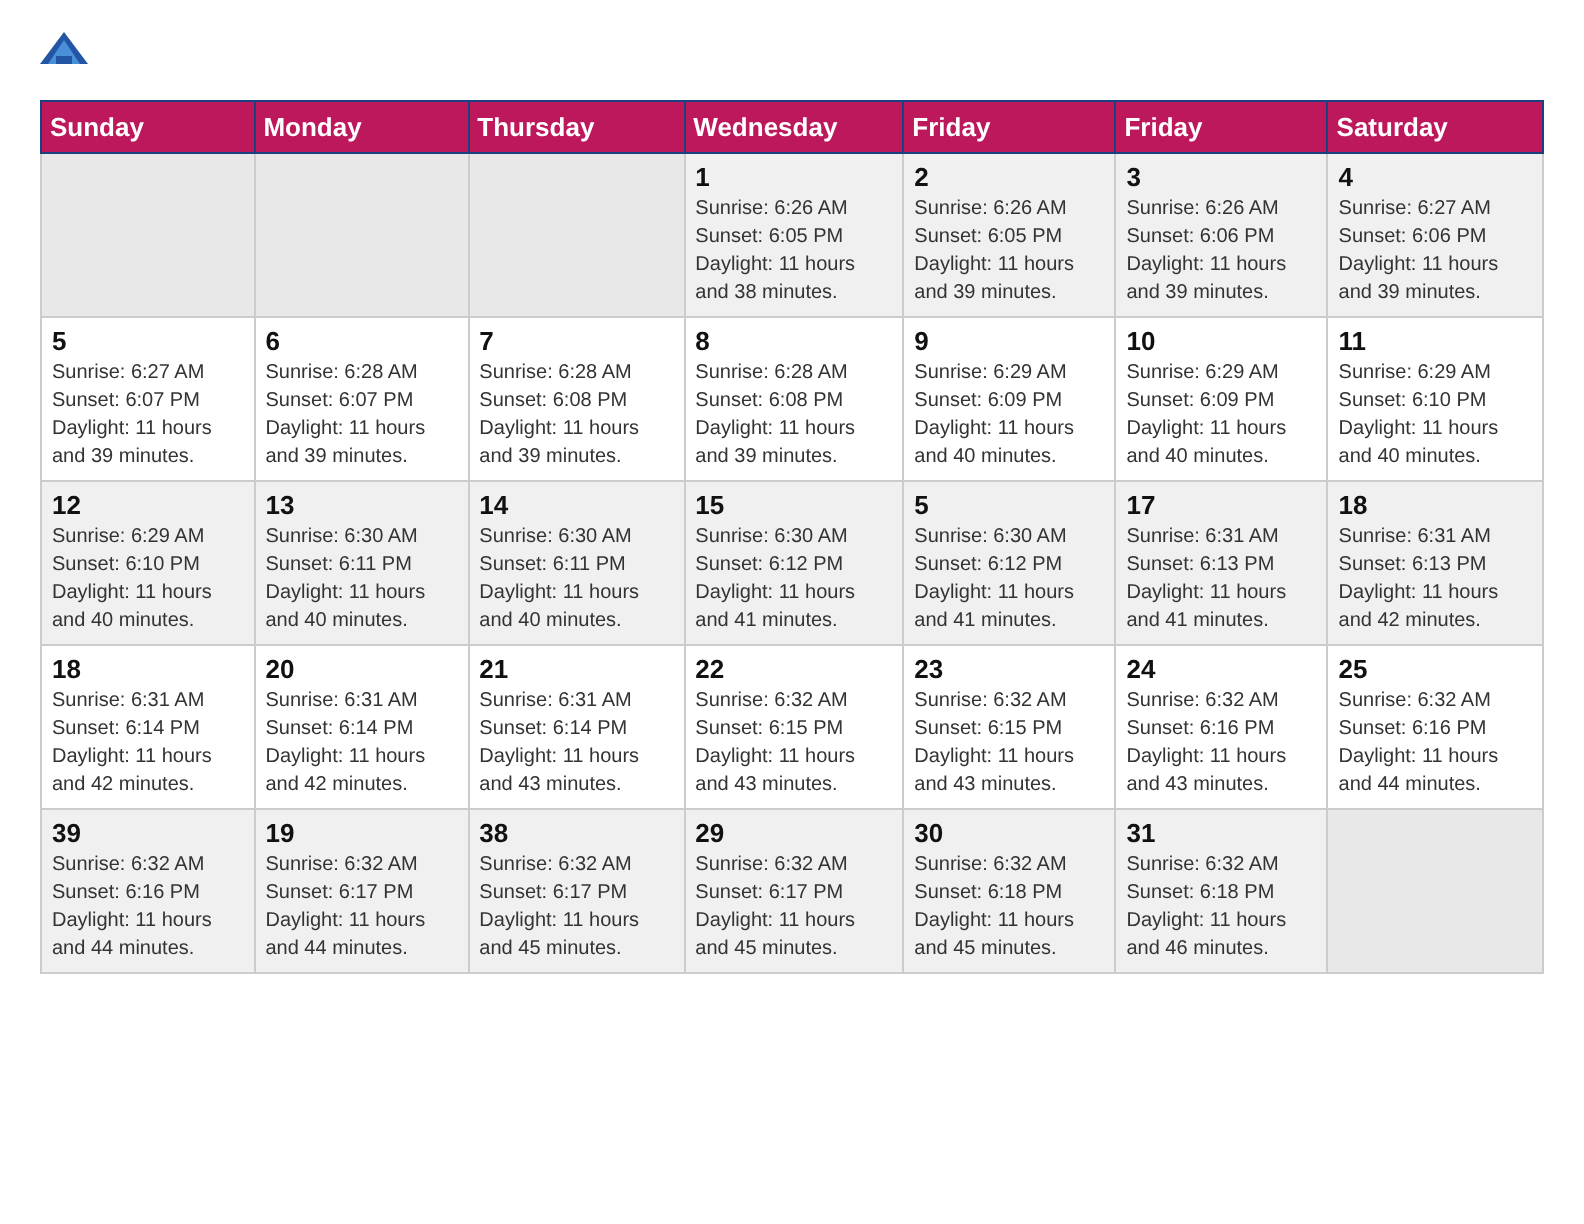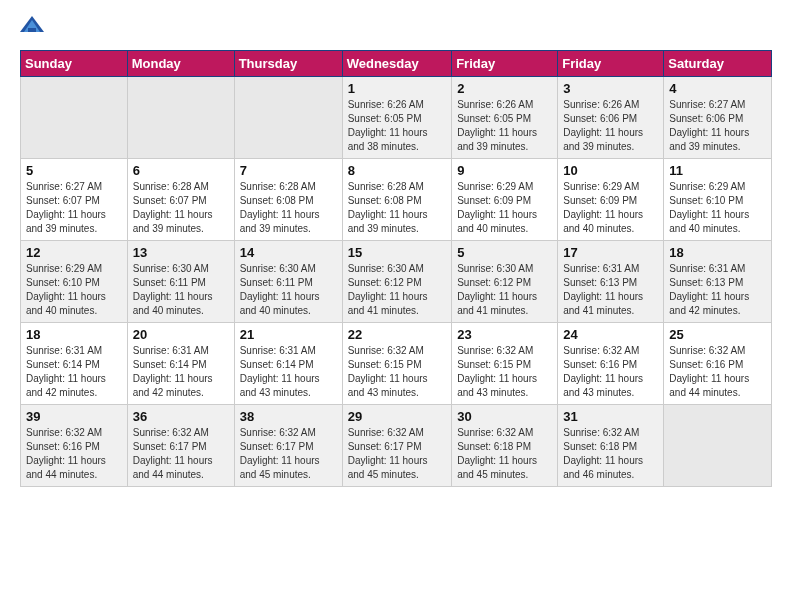--- a/index.html
+++ b/index.html
@@ -303,21 +303,21 @@
           </td>
         </tr>
         <tr class="row-shaded">
           <td>
             <div class="day-number">39</div>
             <div class="day-info" style="white-space: pre-line;">Sunrise: 6:32 AM
 Sunset: 6:16 PM
 Daylight: 11 hours and 44 minutes.</div>
           </td>
           <td>
-            <div class="day-number">36</div>
+            <div class="day-number">19</div>
             <div class="day-info" style="white-space: pre-line;">Sunrise: 6:32 AM
 Sunset: 6:17 PM
 Daylight: 11 hours and 44 minutes.</div>
           </td>
           <td>
             <div class="day-number">38</div>
             <div class="day-info" style="white-space: pre-line;">Sunrise: 6:32 AM
 Sunset: 6:17 PM
 Daylight: 11 hours and 45 minutes.</div>
           </td>

